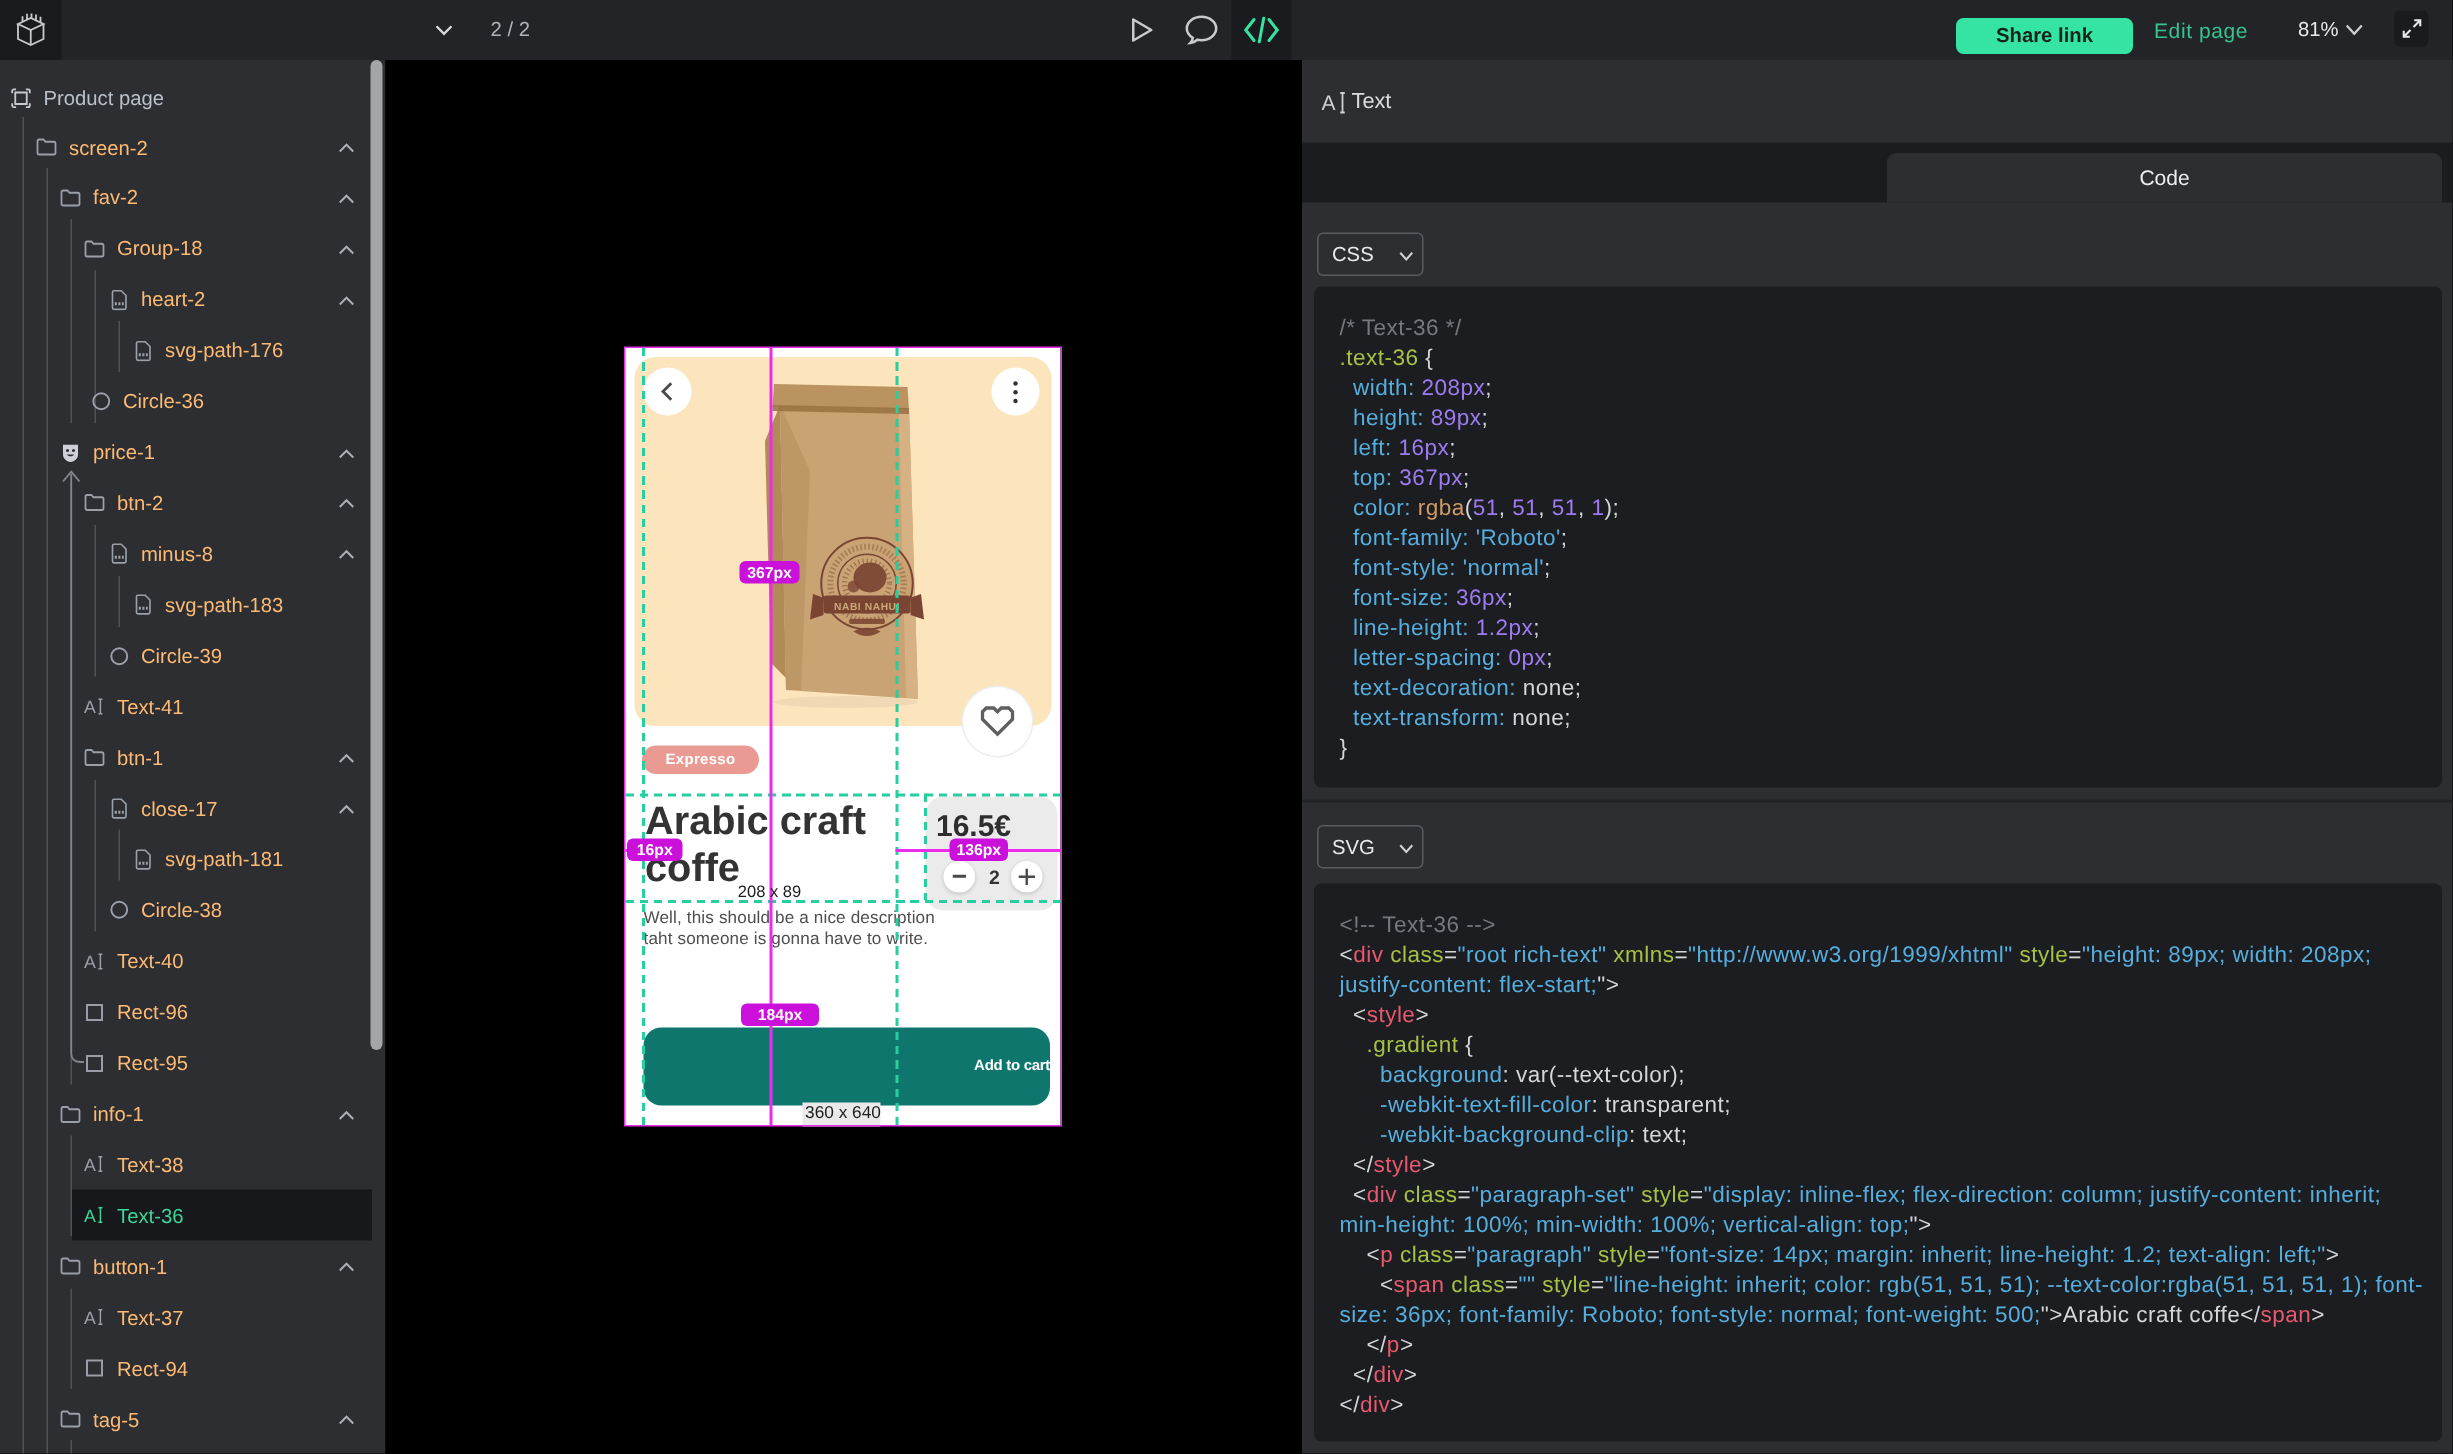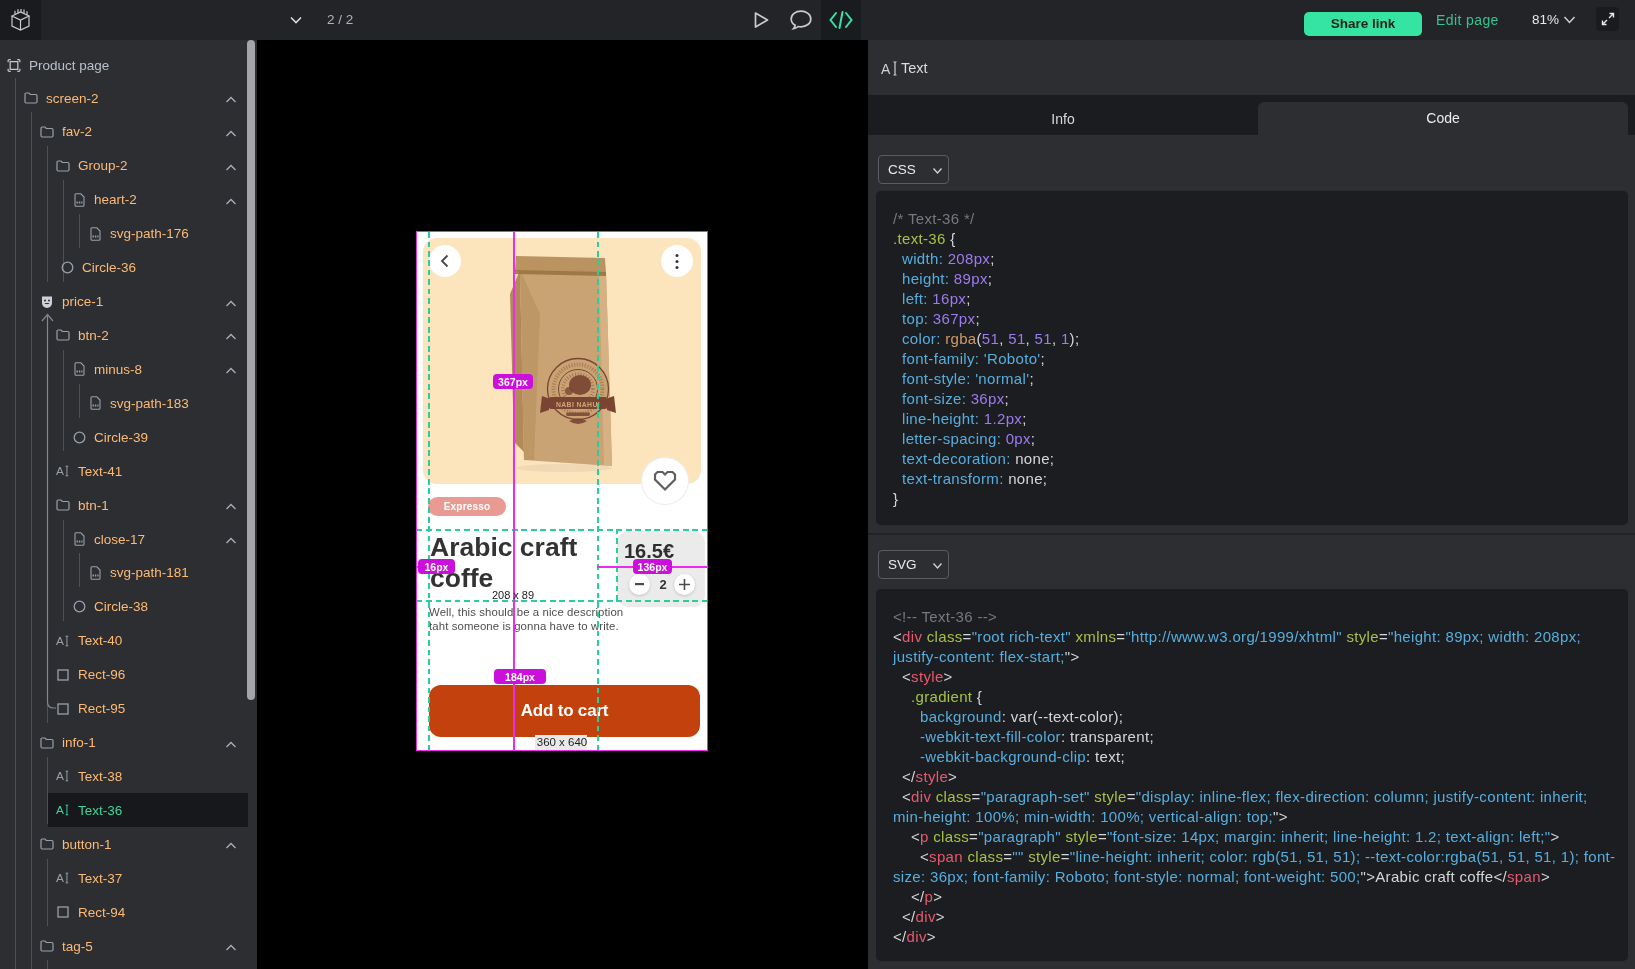--- a/index.html
+++ b/index.html
@@ -33,22 +33,22 @@
   .wcirc { position:absolute; background:#fff; border-radius:50%; }
   #pill { position:absolute; left:12px; top:265px; width:78px; height:19px; background:#e99b93; border-radius:10px;
       color:#fff; font-weight:700; font-size:10px; text-align:center; line-height:19px; letter-spacing:.2px;}
   #title { position:absolute; left:14px; top:300px; width:180px; font-size:26.5px; line-height:31px; font-weight:700; color:#333; letter-spacing:0;}
   #pricebox { position:absolute; left:201px; top:299px; width:88px; height:76px; background:#ebebec; border-radius:12px; }
   #price { position:absolute; left:201px; top:308px; width:64px; text-align:center; font-size:20px; font-weight:700; color:#2e2e2e; }
   .stepbtn { position:absolute; top:342px; width:21px; height:21px; background:#fff; border-radius:50%;
       box-shadow:0 1px 3px rgba(0,0,0,.18); display:flex; align-items:center; justify-content:center;}
   #qty { position:absolute; left:239px; top:342px; width:16px; height:21px; text-align:center; line-height:21px; font-size:13px; font-weight:700; color:#333;}
   #desc { position:absolute; left:13px; top:374px; font-size:11.4px; line-height:13.7px; color:#4e4e4e; letter-spacing:.1px;}
-  #addbtn { position:absolute; left:13px; top:453px; width:271px; height:52px; background:#c2410c; border-radius:12px;
-      color:#fff; font-weight:700; font-size:17px; text-align:center; line-height:52px; letter-spacing:-.2px;}
+  #addbtn { position:absolute; left:13px; top:453px; width:271px; height:52px; background:#0f766e; border-radius:12px;
+      color:#fff; font-weight:700; font-size:10px; text-align:right; line-height:52px; letter-spacing:-.2px;}
   #dimstrip { position:absolute; left:119px; top:503px; width:52px; height:16px; background:#e9e9e9; }
   #dim2 { position:absolute; left:104px; top:504px; width:84px; text-align:center; font-size:11.5px; color:#1d1d1d; }
 
   
   .vdash { position:absolute; top:192px; width:2px; height:518px;
      background:repeating-linear-gradient(to bottom,#27ce9f 0 5.5px,transparent 5.5px 9.5px); }
   .hdash { position:absolute; left:160px; width:290px; height:2px;
      background:repeating-linear-gradient(to right,#27ce9f 0 5.5px,transparent 5.5px 9.5px); }
   .mag { position:absolute; background:#ed2bed; }
   .mlabel { position:absolute; background:#cb10dc; border-radius:4px; color:#fff; font-size:10.5px; font-weight:700;
@@ -165,21 +165,21 @@
     </div>
     <div class="" style="position: absolute; left: 225px; top: 85.9px; width: 12px; height: 12px;"><svg width="12" height="12" viewBox="0 0 12 12">
         <path d="M1.5 8 L6 3.5 L10.5 8" stroke="#aab0b8" stroke-width="1.3" fill="none"></path>
       </svg></div>
     <div class="row" style="left: 56px; top: 108.8px;">
       <span class="ric">
         <svg width="14" height="12" viewBox="0 0 14 12">
           <path d="M1 2.2 C1 1.5 1.5 1 2.2 1 H5 L6.3 2.5 H11.8 C12.5 2.5 13 3 13 3.7 V9.8 C13 10.5 12.5 11 11.8 11 H2.2 C1.5 11 1 10.5 1 9.8 Z" stroke="#9aa0a9" stroke-width="1.2" fill="none"></path>
         </svg>
       </span>
-      <span>Group-2</span>
+      <span>Group-18</span>
     </div>
     <div class="" style="position: absolute; left: 225px; top: 119.8px; width: 12px; height: 12px;"><svg width="12" height="12" viewBox="0 0 12 12">
         <path d="M1.5 8 L6 3.5 L10.5 8" stroke="#aab0b8" stroke-width="1.3" fill="none"></path>
       </svg></div>
     <div class="row" style="left: 72px; top: 142.8px;">
       <span class="ric">
         <svg width="11" height="14" viewBox="0 0 11 14">
           <path d="M1 1.8 C1 1.2 1.4 .8 2 .8 H6.8 L10 4 V12.2 C10 12.8 9.6 13.2 9 13.2 H2 C1.4 13.2 1 12.8 1 12.2 Z" stroke="#9aa0a9" stroke-width="1.1" fill="none"></path>
           <path d="M2.5 9.5 H8.5" stroke="#9aa0a9" stroke-width="2" stroke-dasharray="1.4 1"></path>
         </svg>
@@ -489,21 +489,20 @@
 
 <div id="rpanel">
   <div id="rhead">
     <svg class="abs" style="left:13px;top:21px" width="18" height="15" viewBox="0 0 18 15">
         <text x="0" y="12.5" font-size="14" font-weight="500" fill="#cfd0d3" font-family="Liberation Sans">A</text>
         <path d="M12.5 1 H15.5 M14 1 V14 M12.5 14 H15.5" stroke="#cfd0d3" stroke-width="1.2" fill="none"></path>
       </svg>
     <div class="abs" style="left:33px;top:20px;font-size:14.5px;color:#dcdde0">Text</div>
   </div>
   <div id="tabs">
-    <div class="tabtxt" style="left:0;top:8px;width:390px;color:#d7d8da">Info</div>
     <div id="tabcode">
         <div class="tabtxt" style="color:#eceded">Code</div>
       </div>
   </div>
   <div class="ddown" style="top:115px">
       <span>CSS</span>
     <svg class="abs" style="left:53px;top:11px" width="11" height="8" viewBox="0 0 11 8">
         <path d="M1.5 1.5 L5.5 6 L9.5 1.5" stroke="#cfd0d3" stroke-width="1.4" fill="none"></path>
       </svg>
   </div>

